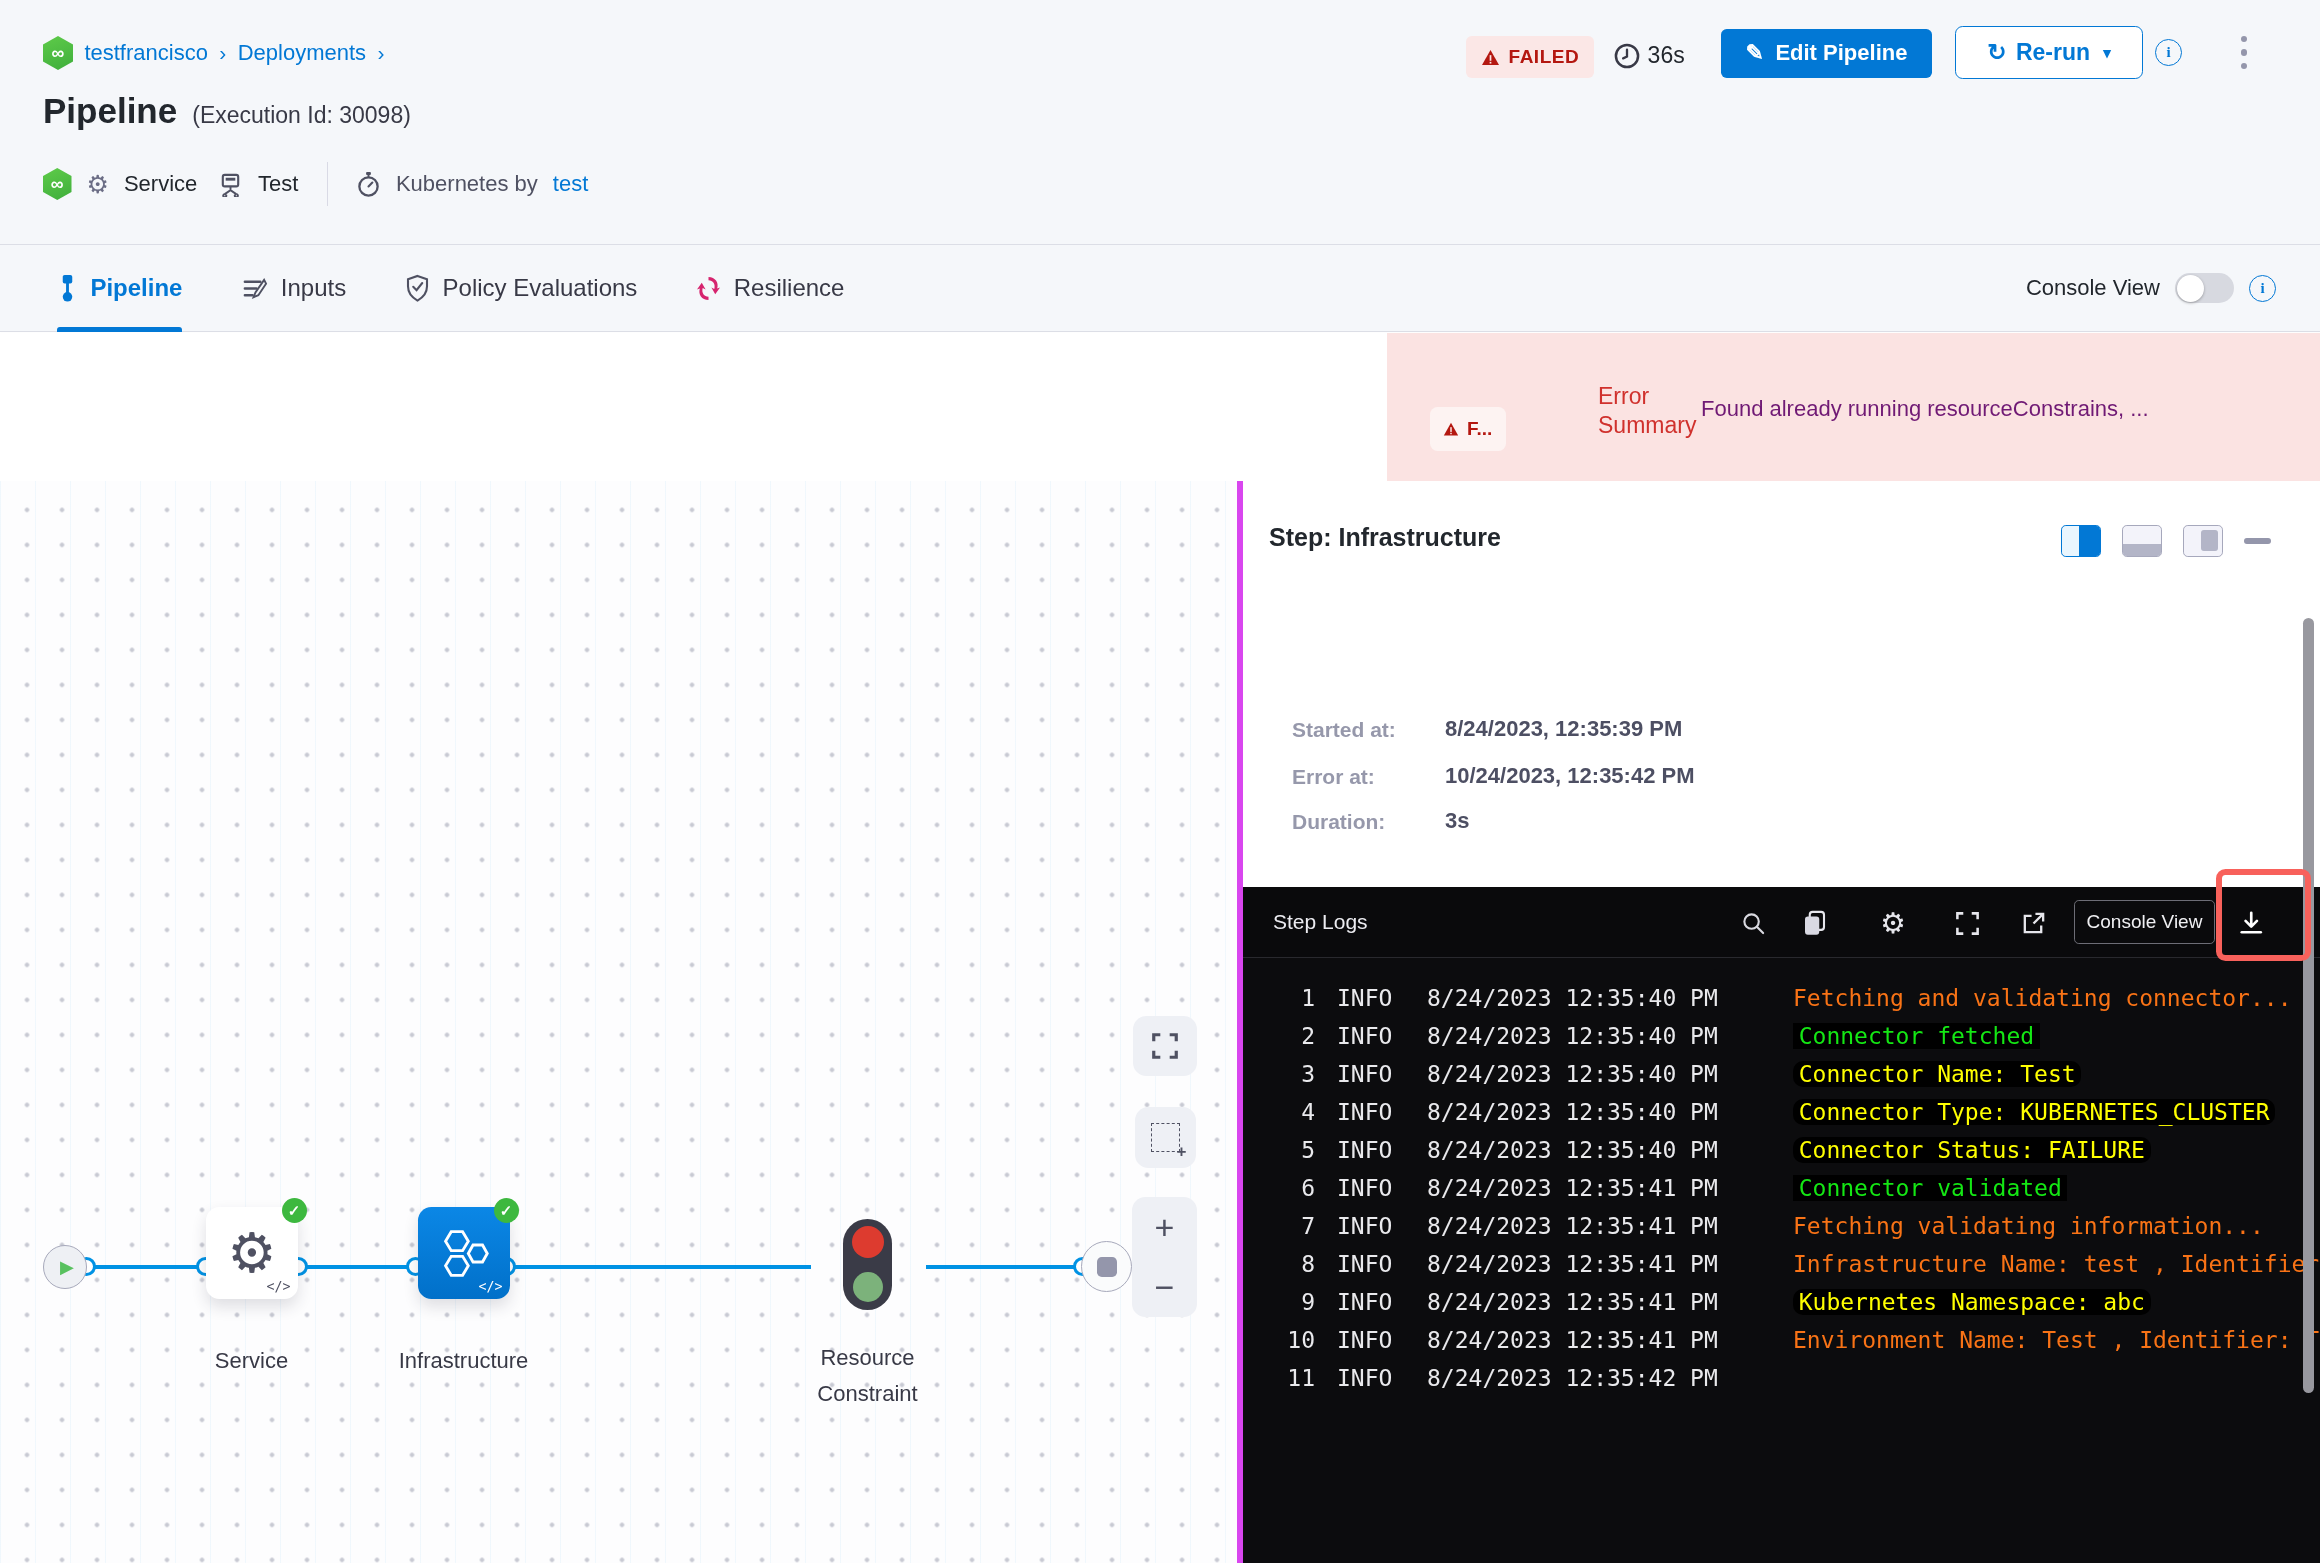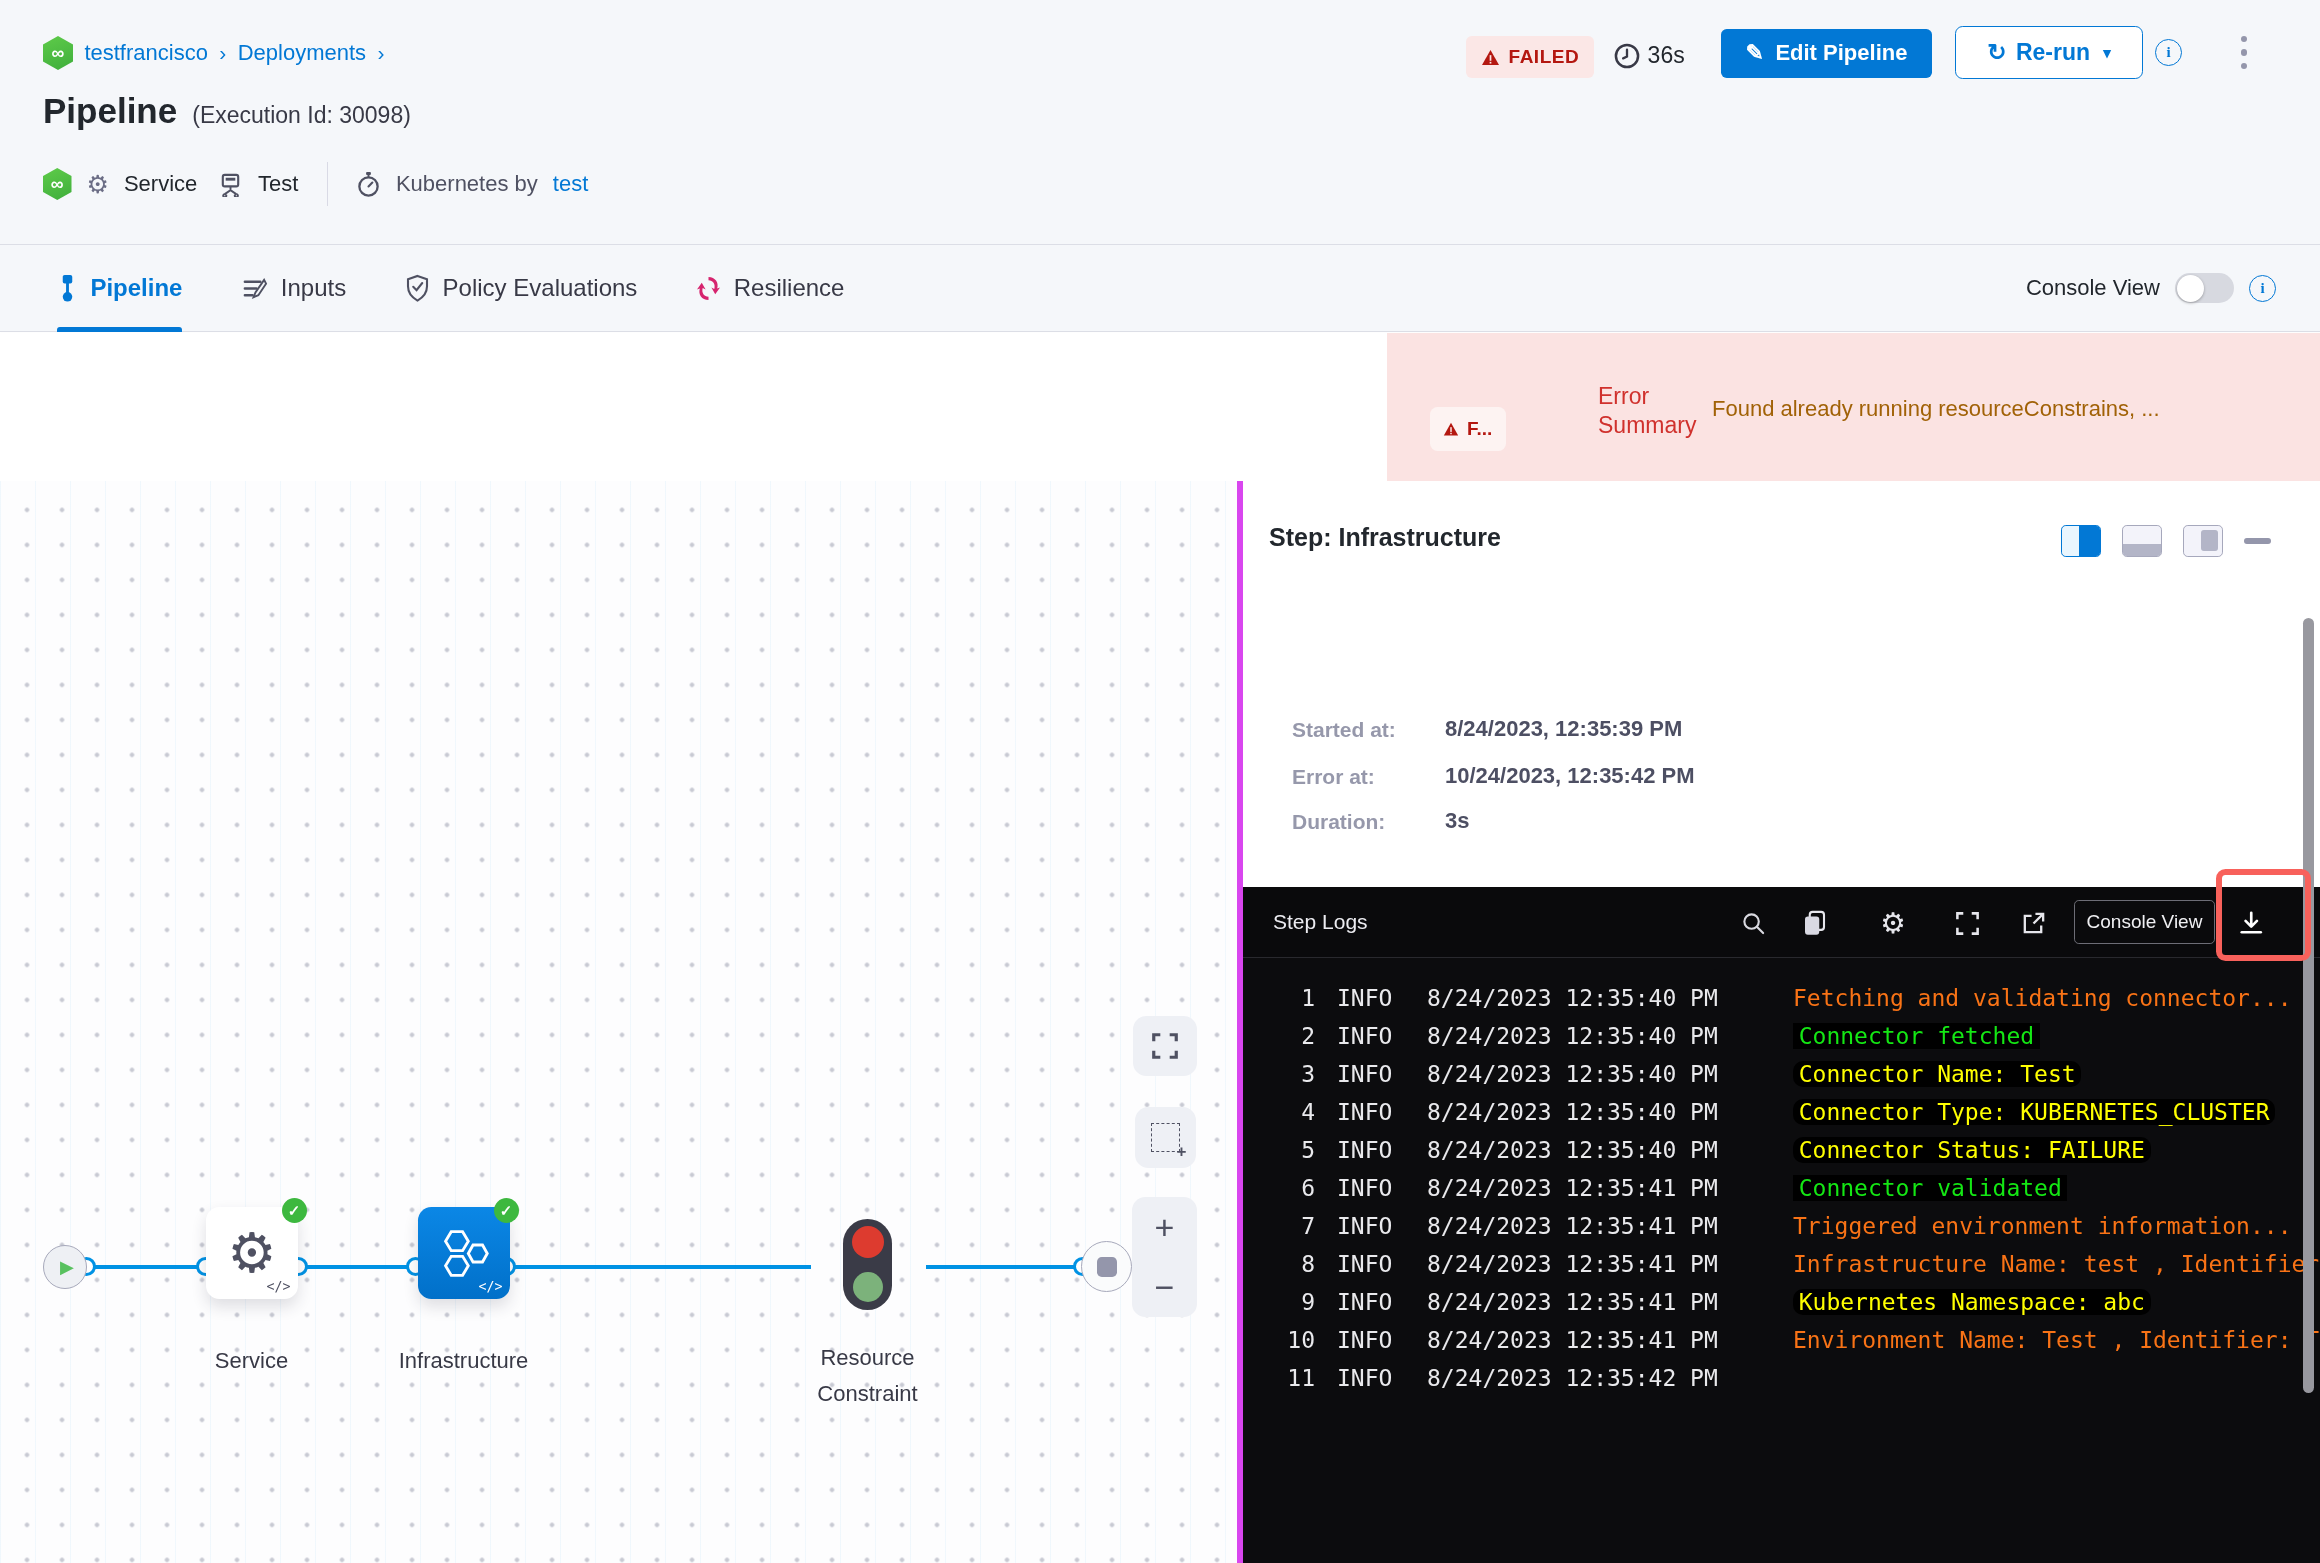--- a/index.html
+++ b/index.html
@@ -71,21 +71,21 @@
   .stage-start { left:43px; } .stage-duration { left:613px; }
   .stage-vdiv { position:absolute; left:807px; top:346px; width:1px; height:122px; background:#dfe1e8; }
   .col-head { position:absolute; top:360px; font-size:21px; color:#383946; font-weight:600; }
   .col-val { position:absolute; top:409px; font-size:22px; }
   .link { color:#0278d5; cursor:pointer; }
   .dim { color:#6b6d85; }
   .error-strip { position:absolute; left:1387px; top:0; width:934px; height:148px; background:#fbe3e2; }
   .err-chip { position:absolute; left:43px; top:74px; height:44px; padding:0 13.3px; background:#fdf3f2;
               border-radius:7.6px; display:flex; align-items:center; gap:7.6px; color:#b41710; font-weight:bold; font-size:19px; }
   .err-label { position:absolute; left:211px; top:49px; width:114px; font-size:23px; line-height:28.5px; color:#d0312d; }
-  .err-msg { position:absolute; left:325px; top:63px; width:609px; font-size:22px; color:#a16207; white-space:nowrap; overflow:hidden; }
+  .err-msg { position:absolute; left:314px; top:63px; width:609px; font-size:22px; color:#701a75; white-space:nowrap; overflow:hidden; }
 
   
   .graph { position:absolute; left:0; top:481px; width:1237px; height:1082px; background:#fdfdfe;
            background-image:radial-gradient(circle,#c8cad3 1.9px,transparent 2.5px),
                             repeating-linear-gradient(90deg,rgba(2,146,228,.05) 0 1px,transparent 1px 35px);
            background-size:35px 35px,100% 100%; background-position:9.5px 11.4px,0 0; overflow:hidden; }
   .ctl { position:absolute; background:#eef0f5; border-radius:13.3px; display:flex; align-items:center;
          justify-content:center; cursor:pointer; }
   .ctl-full { left:1133px; top:535px; width:64px; height:60px; }
   .ctl-marquee { left:1135px; top:626px; width:61px; height:61px; }
@@ -499,21 +499,21 @@
           <div class="log-row">
             <span class="c-num">6</span>
             <span class="c-level">INFO</span>
             <span class="c-time">8/24/2023 12:35:41 PM</span>
             <span class="c-msg"><span class="m-green">Connector validated</span></span>
           </div>
           <div class="log-row">
             <span class="c-num">7</span>
             <span class="c-level">INFO</span>
             <span class="c-time">8/24/2023 12:35:41 PM</span>
-            <span class="c-msg"><span class="m-white">Triggered environment information...</span></span>
+            <span class="c-msg"><span class="m-white">Fetching validating information...</span></span>
           </div>
           <div class="log-row">
             <span class="c-num">8</span>
             <span class="c-level">INFO</span>
             <span class="c-time">8/24/2023 12:35:41 PM</span>
             <span class="c-msg"><span class="m-white">Infrastructure Name: test , Identifier:</span></span>
           </div>
           <div class="log-row">
             <span class="c-num">9</span>
             <span class="c-level">INFO</span>

